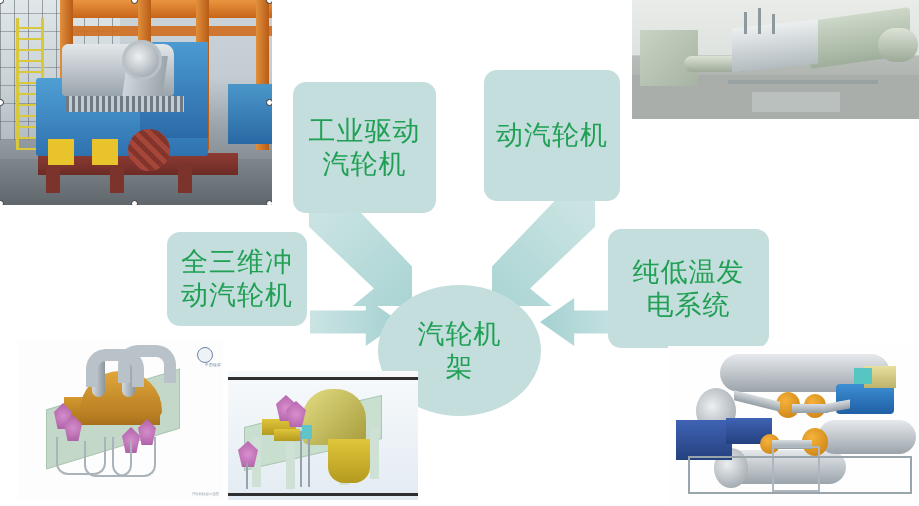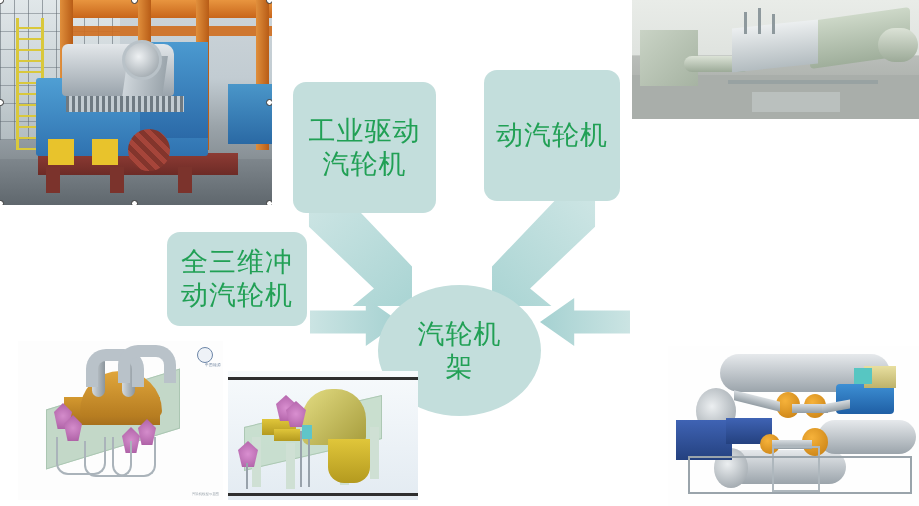--- a/index.html
+++ b/index.html
@@ -220,20 +220,26 @@
     </div>
   </div>
 
   <div class="nodebox" id="node-full3d-impulse">
     <div>
       <span>全三维冲</span>
       <span>动汽轮机</span>
     </div>
   </div>
 
+  <div class="nodebox" id="node-low-temp-power">
+    <div>
+      <span>纯低温发</span>
+      <span>电系统</span>
+    </div>
+  </div>
 
   <div class="hub">
     <div>
       <span>汽轮机</span>
       <span>架</span>
     </div>
   </div>
 
   <div class="imgframe" id="render-impulse-turbine">
     <div class="cad1-bg"></div>

